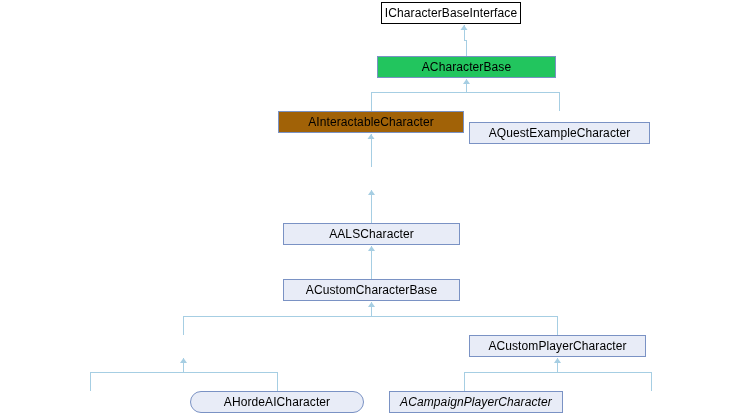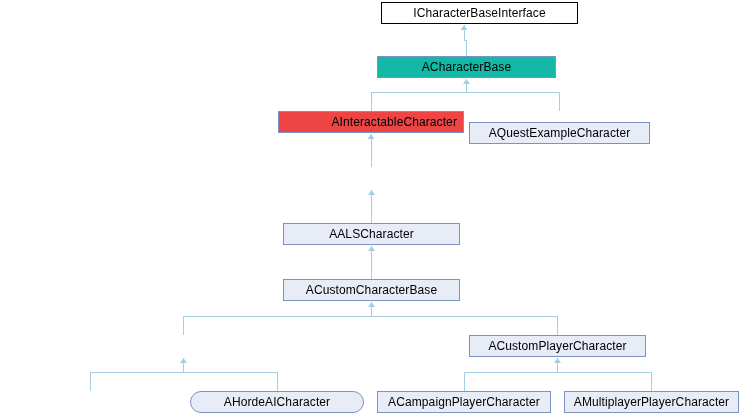--- a/index.html
+++ b/index.html
@@ -77,43 +77,40 @@
       <line x1="183.5" y1="358" x2="183.5" y2="372" stroke="#a6cee3" stroke-width="1" shape-rendering="crispEdges"></line>
       <line x1="90" y1="372" x2="277" y2="372" stroke="#a6cee3" stroke-width="1" shape-rendering="crispEdges"></line>
       <line x1="90" y1="372" x2="90" y2="391" stroke="#a6cee3" stroke-width="1" shape-rendering="crispEdges"></line>
       <line x1="277" y1="372" x2="277" y2="391" stroke="#a6cee3" stroke-width="1" shape-rendering="crispEdges"></line>
       <polygon points="554,363 557.5,358 561,363" fill="#a6cee3"></polygon>
       <line x1="557.5" y1="358" x2="557.5" y2="372" stroke="#a6cee3" stroke-width="1" shape-rendering="crispEdges"></line>
       <line x1="464" y1="372" x2="651.5" y2="372" stroke="#a6cee3" stroke-width="1" shape-rendering="crispEdges"></line>
       <line x1="464" y1="372" x2="464" y2="391" stroke="#a6cee3" stroke-width="1" shape-rendering="crispEdges"></line>
       <line x1="651.5" y1="372" x2="651.5" y2="391" stroke="#a6cee3" stroke-width="1" shape-rendering="crispEdges"></line>
     </svg>
-<div class="node root" style="left: 381px; top: 2px; width: 197px; height: 22px; background: rgb(255, 255, 255); border-color: rgb(0, 0, 0); align-items: center;">
+<div class="node root" style="left: 381px; top: 2px; width: 140px; height: 22px; background: rgb(255, 255, 255); border-color: rgb(0, 0, 0); align-items: center;">
       <span class="node-label">ICharacterBaseInterface</span>
     </div>
-    <div class="node" style="left: 377px; top: 56px; width: 179px; height: 22px; background: #14b8a6; border-color: rgb(122, 146, 196);">
+    <div class="node" style="left: 377px; top: 56px; width: 179px; height: 22px; background: #22c55e; border-color: rgb(122, 146, 196);">
       <span class="node-label">ACharacterBase</span>
     </div>
-    <div class="node" style="left: 278px; top: 111px; width: 186px; height: 22px; background: #ef4444; border-color: rgb(122, 146, 196); justify-content: flex-end;">
+    <div class="node" style="left: 278px; top: 111px; width: 186px; height: 22px; background: #a16207; border-color: rgb(122, 146, 196);">
       <span class="node-label">AInteractableCharacter</span>
     </div>
     <div class="node" style="left: 469px; top: 111px; width: 181px; height: 22px; background: rgb(232, 236, 247); border-color: rgb(122, 146, 196); margin-top: 11px;">
       <span class="node-label">AQuestExampleCharacter</span>
     </div>
     <div class="node" style="left: 283px; top: 223px; width: 177px; height: 22px; background: rgb(232, 236, 247); border-color: rgb(122, 146, 196);">
       <span class="node-label">AALSCharacter</span>
     </div>
     <div class="node" style="left: 283px; top: 279px; width: 177px; height: 22px; background: rgb(232, 236, 247); border-color: rgb(122, 146, 196);">
       <span class="node-label">ACustomCharacterBase</span>
     </div>
     <div class="node" style="left: 469px; top: 335px; width: 177px; height: 22px; background: rgb(232, 236, 247); border-color: rgb(122, 146, 196);">
       <span class="node-label">ACustomPlayerCharacter</span>
     </div>
     <div class="node" style="left: 190px; top: 391px; width: 174px; height: 22px; background: rgb(232, 236, 247); border-color: rgb(122, 146, 196); border-radius: 11px;">
       <span class="node-label">AHordeAICharacter</span>
     </div>
-    <div class="node" style="left: 377px; top: 391px; width: 174px; height: 22px; background: rgb(232, 236, 247); border-color: rgb(122, 146, 196);">
+    <div class="node" style="left: 389px; top: 391px; width: 174px; height: 22px; background: rgb(232, 236, 247); border-color: rgb(122, 146, 196); font-style: italic;">
       <span class="node-label">ACampaignPlayerCharacter</span>
-    </div>
-    <div class="node" style="left: 564px; top: 391px; width: 175px; height: 22px; background: rgb(232, 236, 247); border-color: rgb(122, 146, 196);">
-      <span class="node-label">AMultiplayerPlayerCharacter</span>
     </div>
   </div>
 
 </body></html>

